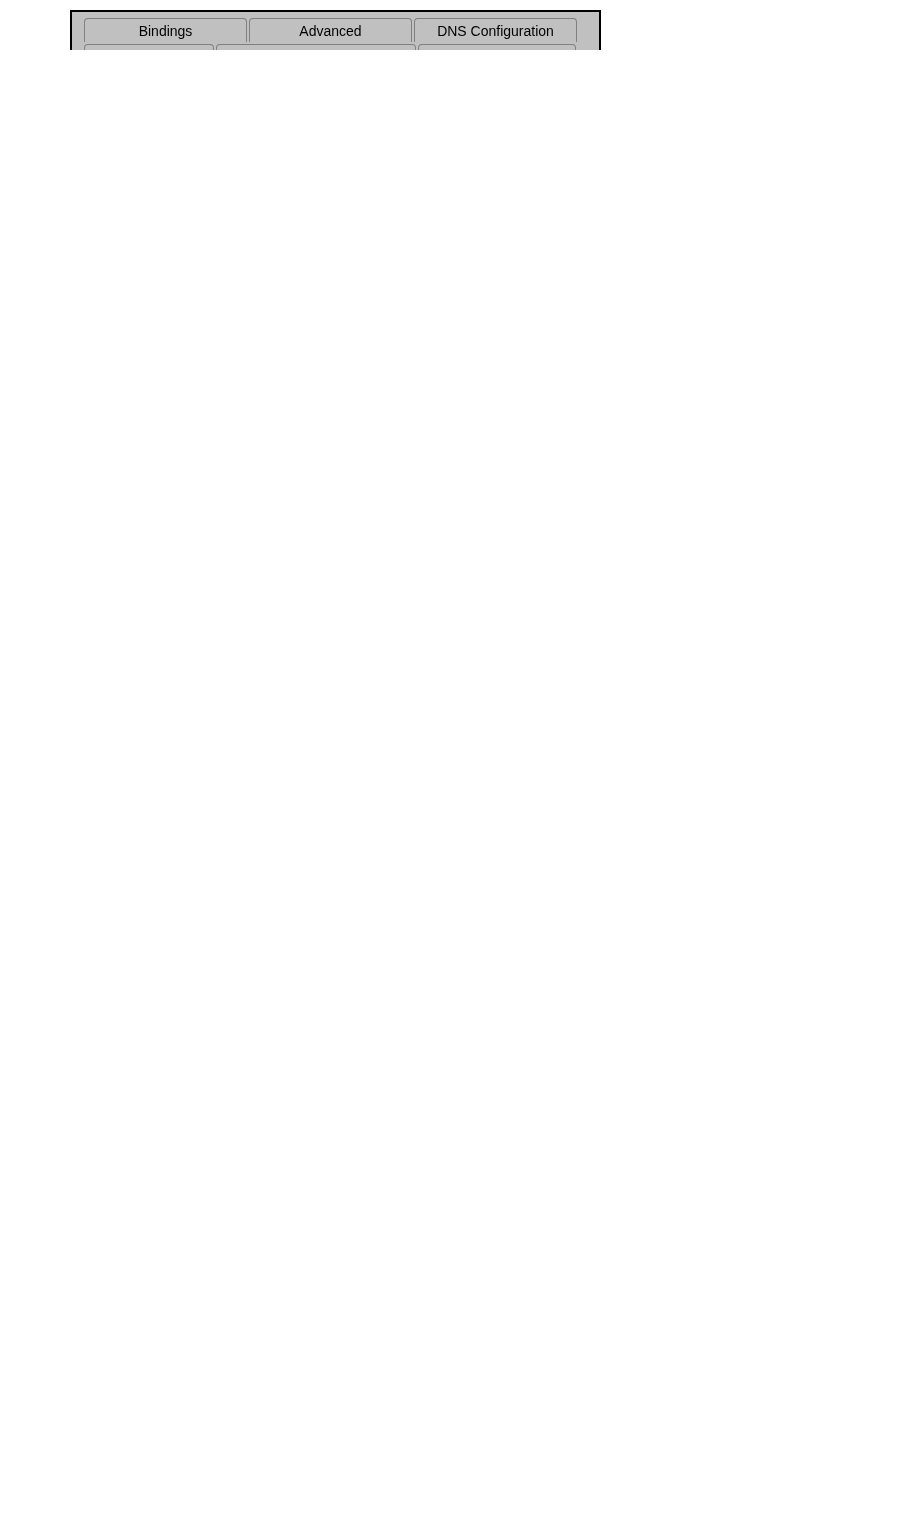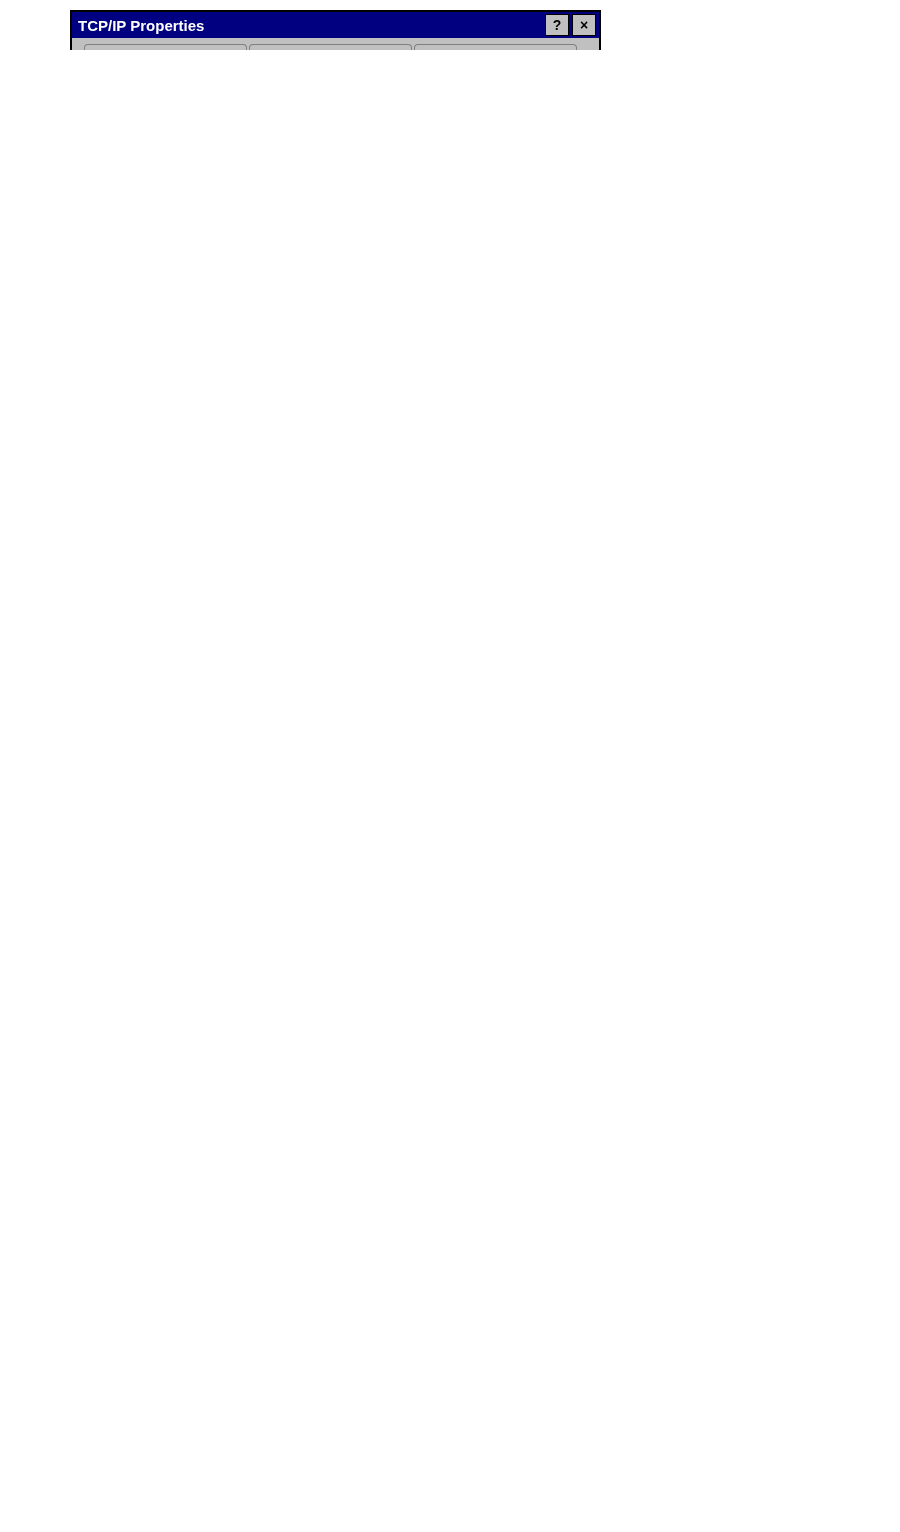--- a/index.html
+++ b/index.html
@@ -216,30 +216,20 @@
     text-align:center;
     font-size: 20px;
   }
 </style>
 </head>
 <body>
 
 <div class="page">
 
   <div class="dialog">
-    <div class="titlebar">
-      <span>TCP/IP Properties</span>
-      <span class="spacer"></span>
-      <div class="titlebar-btn">
-          <span>?</span>
-        </div>
-      <div class="titlebar-btn">
-          <span>×</span>
-        </div>
-    </div>
 
     <div class="tab-area">
       <div class="tab-row tab-row1">
         <div class="tab">
             <span>Bindings</span>
           </div>
         <div class="tab">
             <span>Advanced</span>
           </div>
         <div class="tab">

